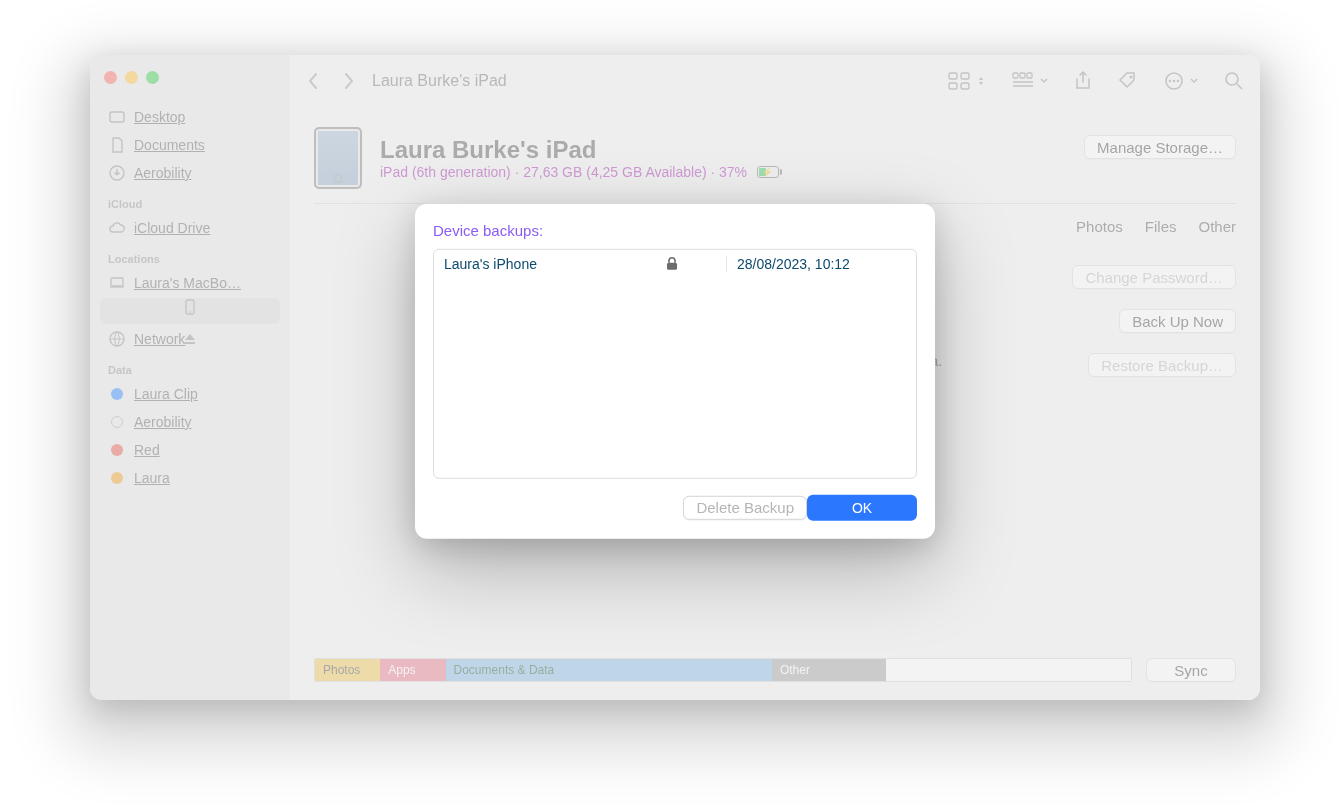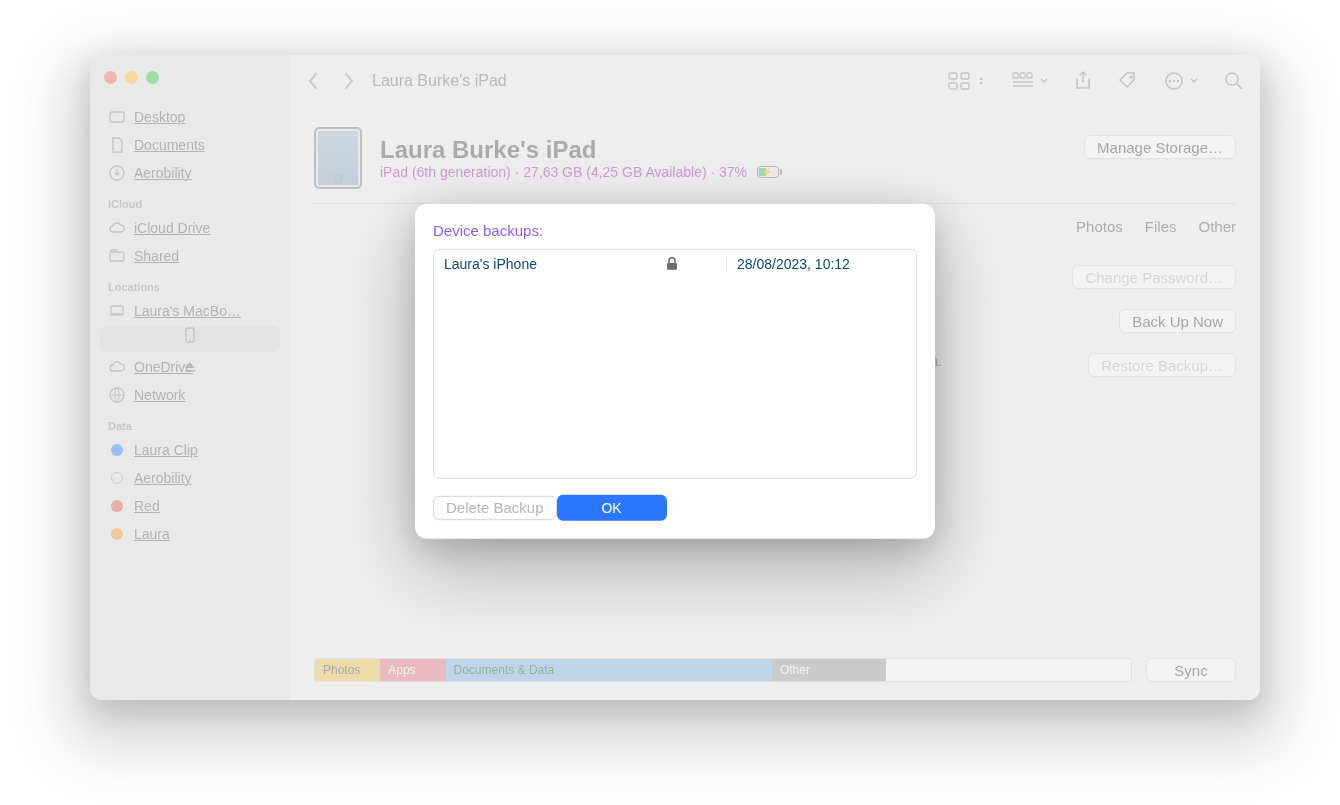--- a/index.html
+++ b/index.html
@@ -195,21 +195,21 @@
     display:flex; align-items:center;
     height:28px; padding:0 10px;
     font-size:14px; color:#0c4a6e;
     border-bottom:1px solid #efefef;
   }
   .backup-row:last-child { border-bottom:none; }
   .backup-row .name { flex:1; }
   .backup-row .lock { width:20px; text-align:center; color:#6d6d6d; }
   .backup-row .date { width:180px; border-left:1px solid #e4e4e4; padding-left:10px;margin-left:40px; }
   .modal-actions {
-    display:flex; justify-content:flex-start; align-items:center;
+    display:flex; justify-content:flex-end; align-items:center;
     margin-top:16px;
   }
   .ok-btn {
     background:var(--ok-blue); border:none; color:#fff;
     font-size:14px; border-radius:6px; width:110px; height:26px;
   }
 
   svg { display:block; }
 </style>
 </head>
@@ -253,29 +253,20 @@
 
     <div class="side-section-h">iCloud</div>
     <div class="side-item">
       <span class="ic">
         <svg width="18" height="18" viewBox="0 0 18 18">
             <path d="M5 13a3 3 0 010-6 4 4 0 017.5-1A3 3 0 1113 13z" fill="none" stroke="currentColor" stroke-width="1.4"></path>
           </svg>
       </span>
       <span class="lbl">iCloud Drive</span>
     </div>
-    <div class="side-item">
-      <span class="ic">
-        <svg width="18" height="18" viewBox="0 0 18 18">
-            <rect x="2" y="5" width="14" height="9" rx="1.5" fill="none" stroke="currentColor" stroke-width="1.4"></rect>
-            <path d="M2 5l2-2h4l1 2" fill="none" stroke="currentColor" stroke-width="1.4"></path>
-          </svg>
-      </span>
-      <span class="lbl">Shared</span>
-    </div>
 
     <div class="side-section-h">Locations</div>
     <div class="side-item">
       <span class="ic">
         <svg width="18" height="18" viewBox="0 0 18 18">
             <rect x="3" y="4" width="12" height="8" rx="1" fill="none" stroke="currentColor" stroke-width="1.3"></rect>
             <path d="M2 13h14" stroke="currentColor" stroke-width="1.3"></path>
           </svg>
       </span>
       <span class="lbl">Laura's MacBo…</span>
@@ -286,28 +277,20 @@
             <rect x="5" y="2" width="8" height="14" rx="1.5" fill="none" stroke="currentColor" stroke-width="1.3"></rect>
             <circle cx="9" cy="14" r=".8" fill="currentColor"></circle>
           </svg>
       </span>
       <span class="lbl">Laura Burke…</span>
       <span class="ic eject">
         <svg width="14" height="14" viewBox="0 0 14 14">
             <path d="M7 2l5 6H2z M2 10h10v2H2z" fill="currentColor"></path>
           </svg>
       </span>
-    </div>
-    <div class="side-item">
-      <span class="ic">
-        <svg width="18" height="18" viewBox="0 0 18 18">
-            <path d="M5 13a3 3 0 010-6 4 4 0 017.5-1A3 3 0 1113 13z" fill="none" stroke="currentColor" stroke-width="1.4"></path>
-          </svg>
-      </span>
-      <span class="lbl">OneDrive</span>
     </div>
     <div class="side-item">
       <span class="ic">
         <svg width="18" height="18" viewBox="0 0 18 18">
             <circle cx="9" cy="9" r="7" fill="none" stroke="currentColor" stroke-width="1.3"></circle>
             <path d="M2 9h14M9 2c3 3 3 11 0 14M9 2c-3 3-3 11 0 14" fill="none" stroke="currentColor" stroke-width="1"></path>
           </svg>
       </span>
       <span class="lbl">Network</span>
     </div>

